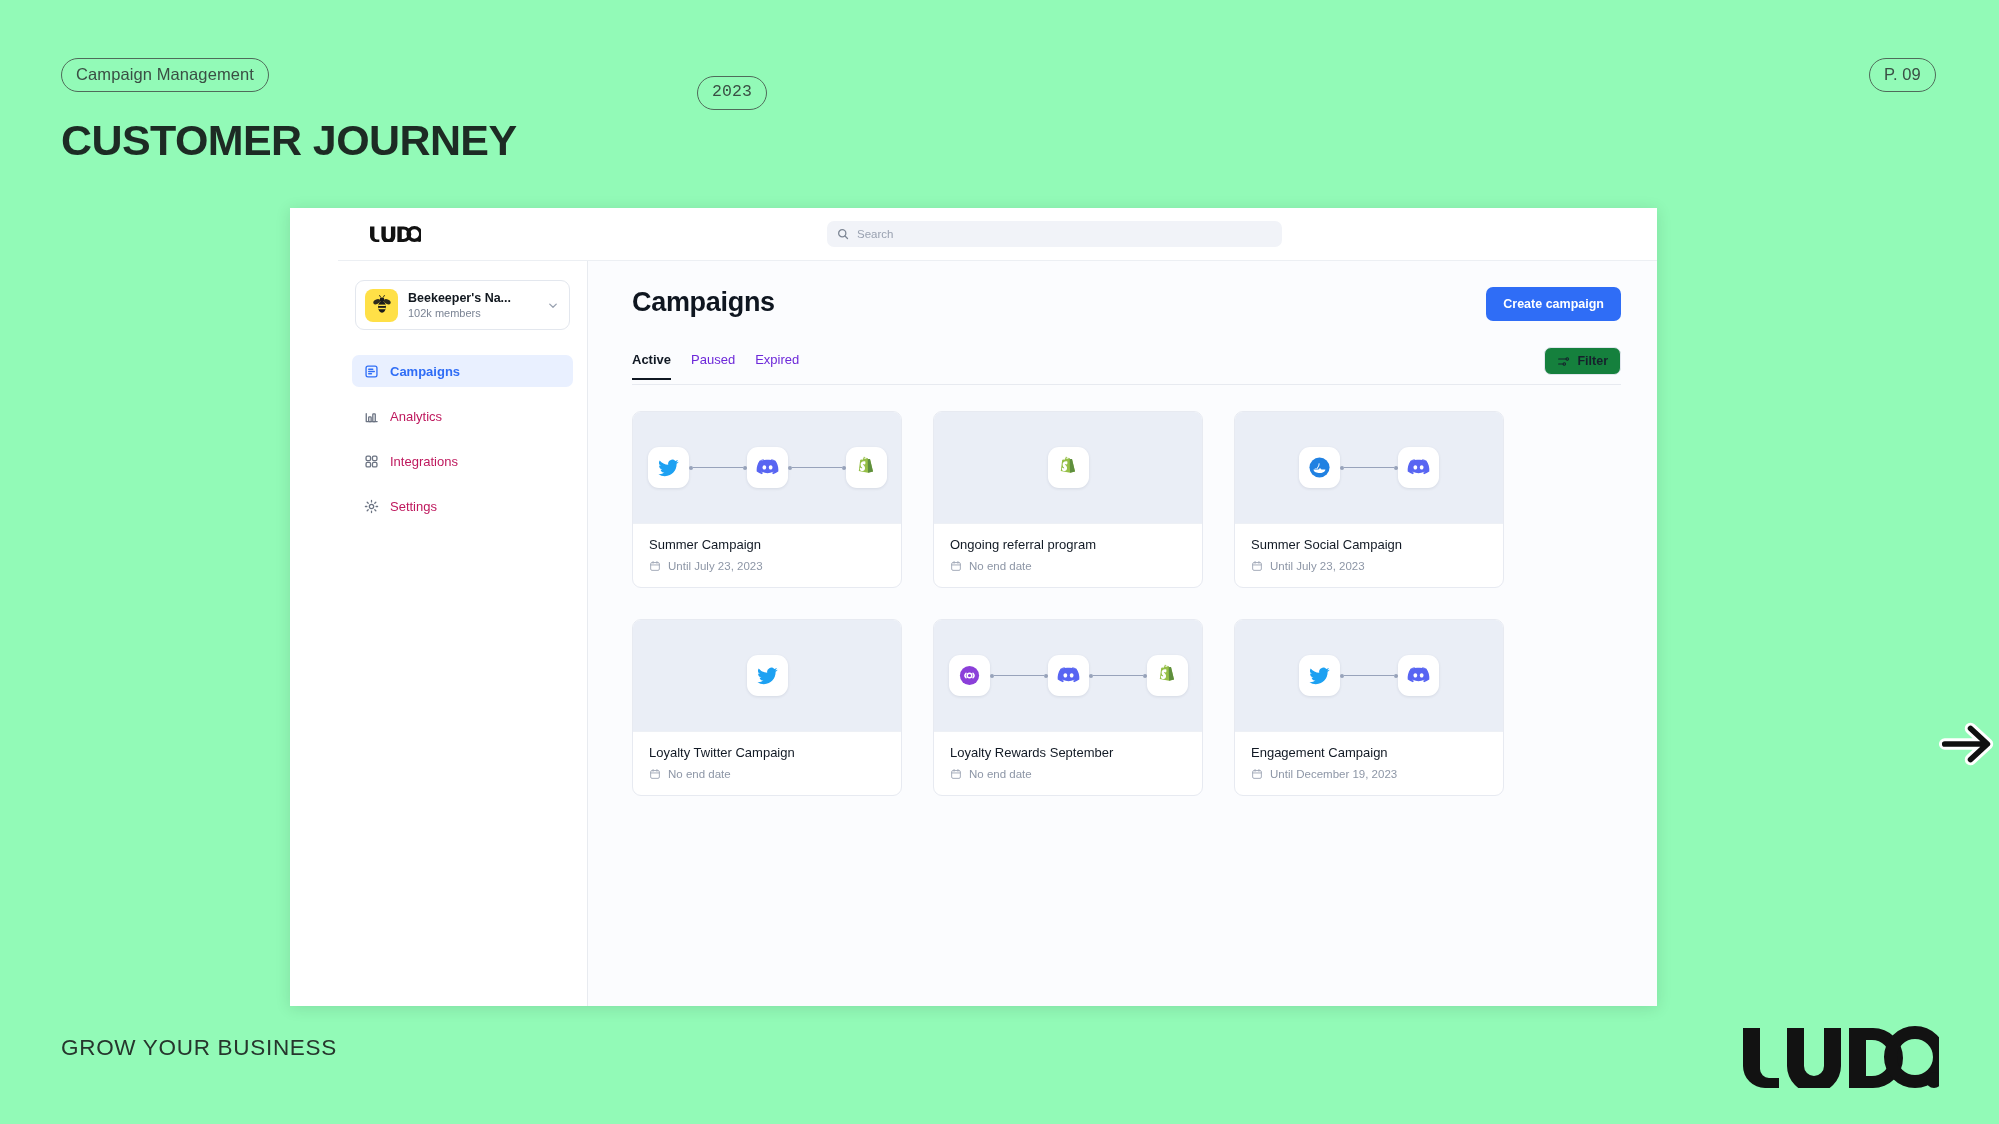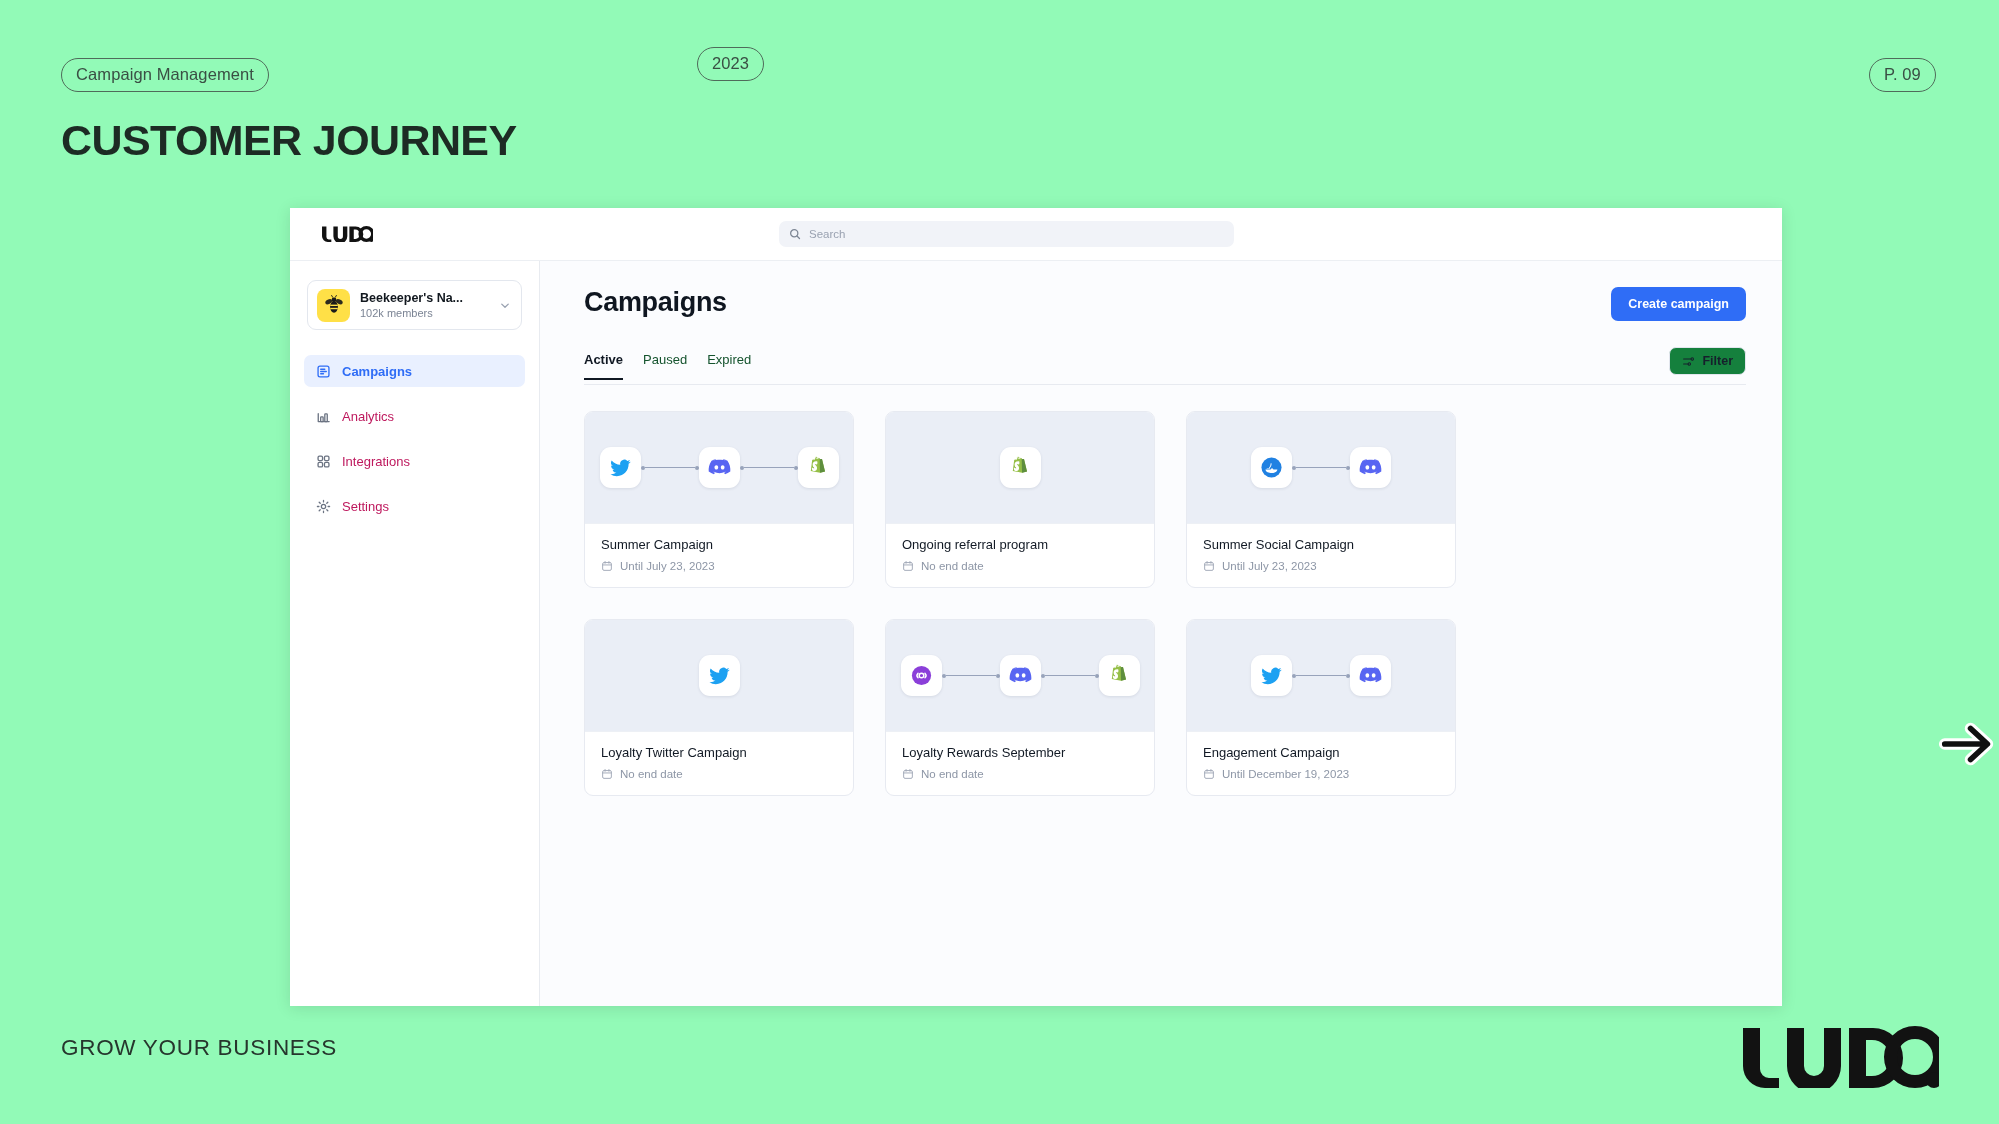--- a/index.html
+++ b/index.html
@@ -16,21 +16,21 @@
     border: 1.6px solid #4f6b5a;
     border-radius: 999px;
     color: #3a4f44;
     font-size: 16.5px;
     line-height: 1;
     padding: 7px 14px 8px;
     white-space: nowrap;
     letter-spacing: .1px;
   }
   #tag-topic { left: 61px; top: 58px; }
-  #tag-year  { left: 697px; top: 47px; }
+  #tag-year  { left: 697px; top: 76px; font-family: Liberation Mono, monospace; }
   #tag-page  { left: 1869px; top: 58px; }
 
   #slide-title {
     position: absolute;
     left: 61px; top: 116px;
     font-size: 43px;
     font-weight: bold;
     letter-spacing: -0.6px;
     color: #1d2b24;
   }
@@ -53,26 +53,27 @@
   #next-arrow {
     position: absolute;
     right: 0px; top: 713px;
     width: 62px; height: 62px;
   }
 
   
   #app-window {
     position: absolute;
     left: 290px; top: 208px;
-    width: 1492px; height: 798px;
+    width: 1367px; height: 798px;
     background: #ffffff;
     box-shadow: 0 2px 14px rgba(20,40,30,.13);
     display: flex;
     flex-direction: column;
     overflow: hidden;
+    padding-left: 48px;
   }
 
   
   #app-topbar {
     height: 53px;
     flex: 0 0 53px;
     background: #fff;
     border-bottom: 1px solid #eceff3;
     display: flex;
     align-items: center;
@@ -168,21 +169,21 @@
   #tabs-row {
     margin-top: 26px;
     display: flex;
     align-items: center;
     justify-content: space-between;
     border-bottom: 1px solid #e7eaf0;
   }
   #tabs { display: flex; gap: 20px; }
   .tab {
     font-size: 13px;
-    color: #14532d;
+    color: #6d28d9;
     padding-bottom: 11px;
     cursor: pointer;
     border-bottom: 2.2px solid transparent;
     margin-bottom: -1px;
   }
   .tab.active { color: #101823; font-weight: bold; border-bottom-color: #101823; }
   #filter-button {
     display: flex; align-items: center; gap: 7px;
     background: #15803d;
     border: 1px solid #e2e6ee;

